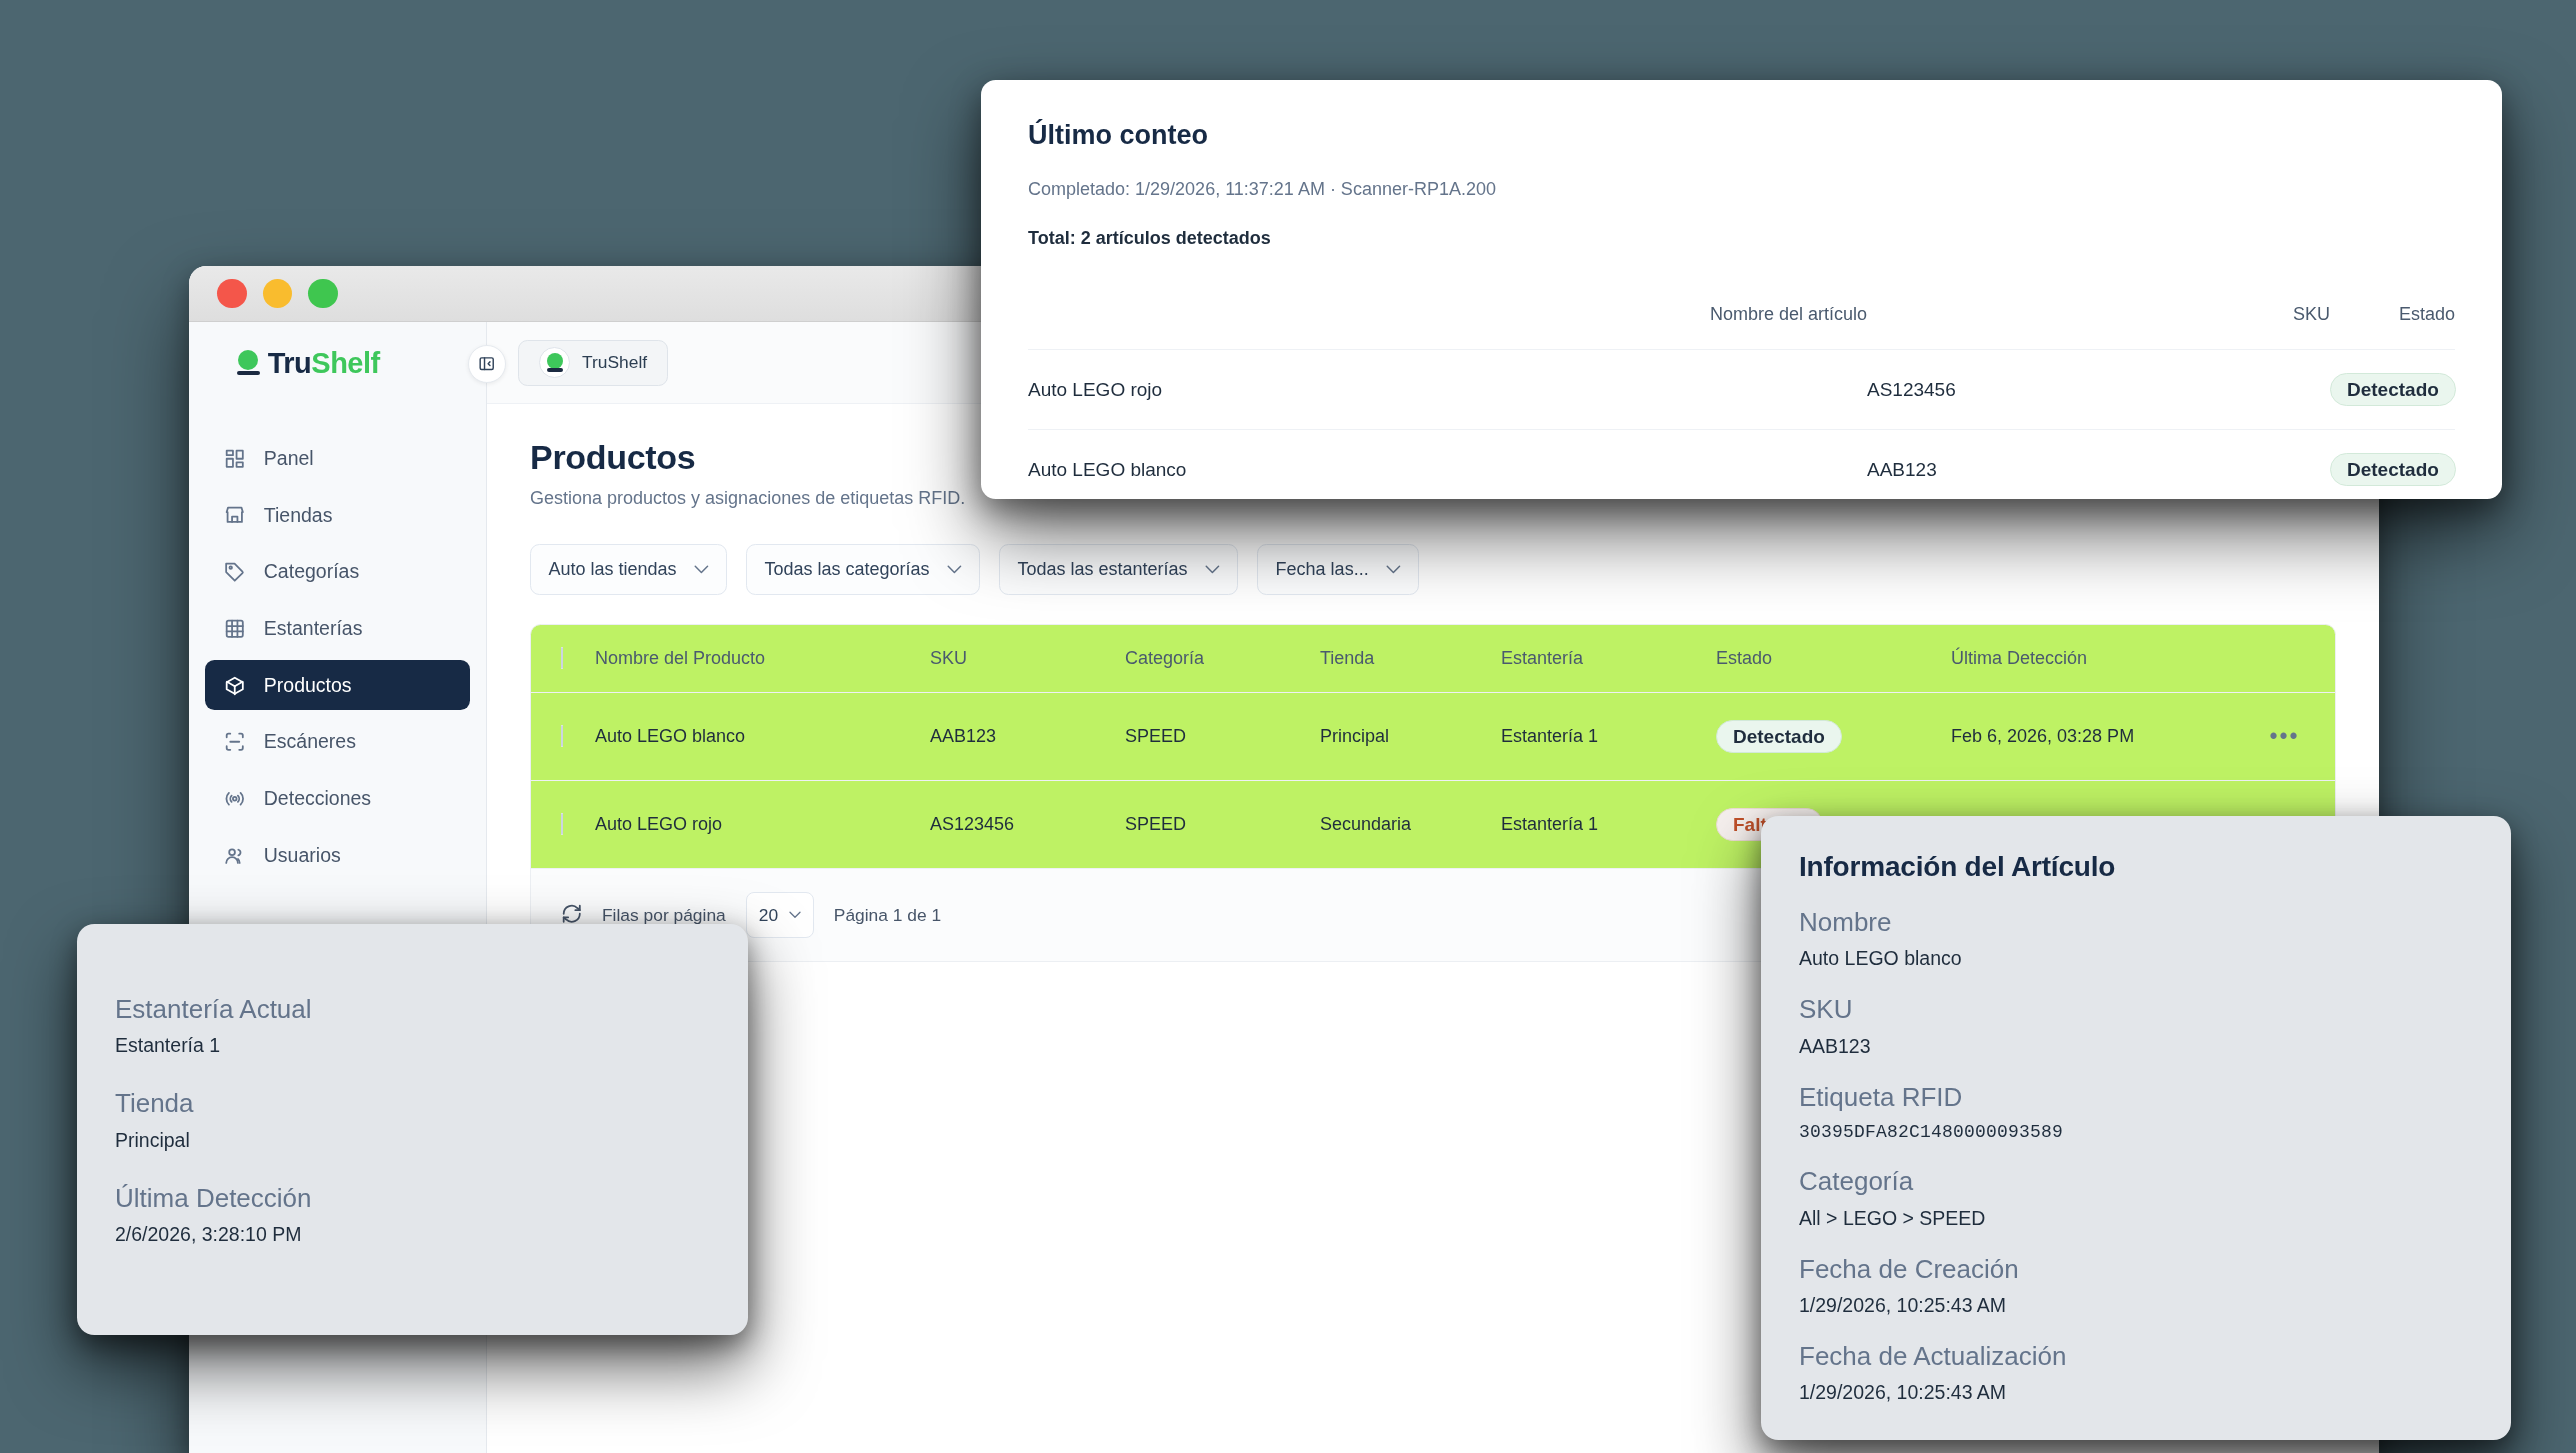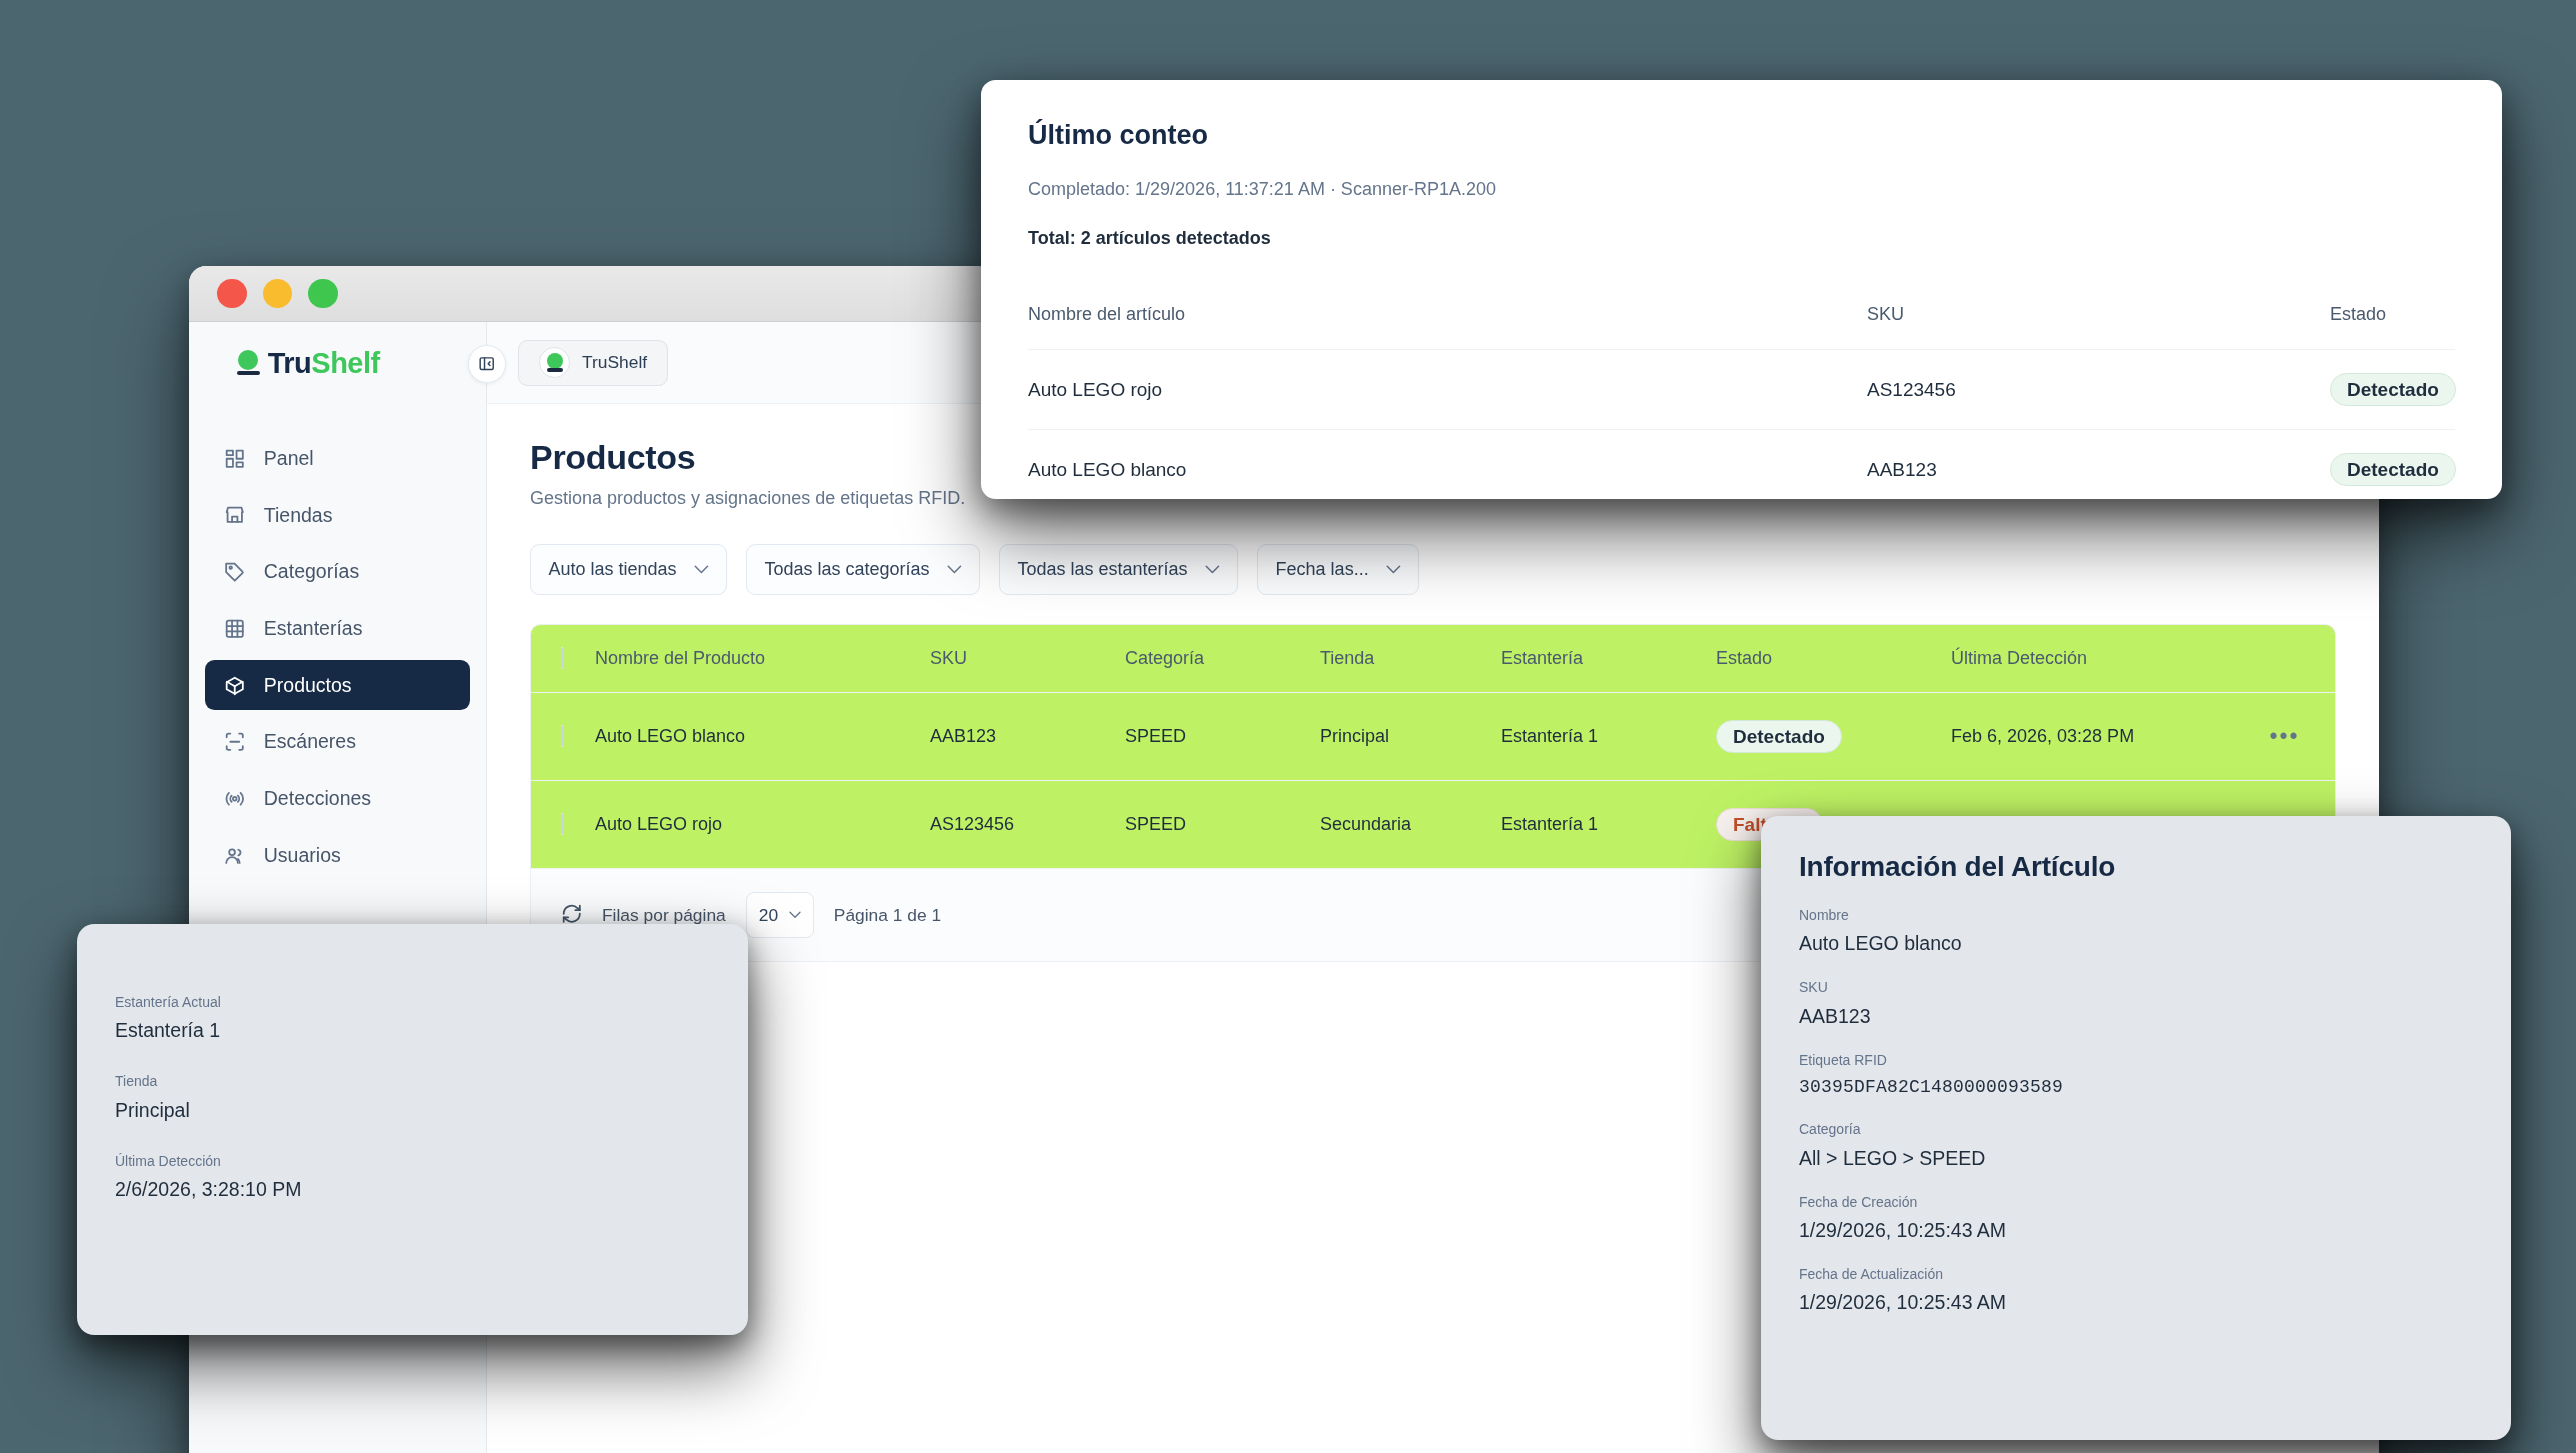--- a/index.html
+++ b/index.html
@@ -154,40 +154,40 @@
     position:absolute; left:981px; top:80px; width:1521px; height:419px;
     background:#ffffff; border-radius:14.8px;
     box-shadow:0 34px 74px rgba(0,0,0,.6), 0 10.7px 29.5px rgba(0,0,0,.4);
     padding:40px 47px 0 47px; overflow:hidden;
   }
   .modal-title{ font-size:27px; font-weight:700; color:#172a45; }
   .modal-meta{ margin-top:28px; font-size:18px; color:#64748b; }
   .modal-total{ margin-top:28px; font-size:18px; font-weight:600; color:#1f2d3d; }
   .mtable{ width:100%; border-collapse:collapse; margin-top:32px; table-layout:fixed; }
   .mtable th{
-    text-align:left; font-size:18px; font-weight:400; color:#4a5a6e;
+    text-align:right; font-size:18px; font-weight:400; color:#4a5a6e;
     padding-bottom:24px;
   }
   .mtable td{
     font-size:19px; color:#1f2d3d; padding:23px 0;
     border-top:0.7px solid #eef1f5;
   }
   .mt-name{ width:839px; }
   .mt-sku{ width:463px; }
   .mt-state{ width:auto; text-align:right; }
 
   
   .float-card{
     position:absolute; background:#e3e6ea; border-radius:17.4px;
     box-shadow:0 31px 67px rgba(0,0,0,.62), 0 9.4px 25.5px rgba(0,0,0,.42);
     padding:39px 39px 39px 38px;
   }
   .fc-title{ font-size:28px; font-weight:700; color:#172a45; letter-spacing:-0.2px; }
   .fc-group{ margin-top:29.5px; }
-  .fc-label{ font-size:14px; color:#64748b; }
+  .fc-label{ font-size:26px; color:#64748b; }
   .fc-value{ margin-top:9.4px; font-size:19.5px; color:#1f2d3d; }
   .fc-value.mono{ font-family:"Liberation Mono", monospace; font-size:18px; letter-spacing:0.2px; }
 
   #card-ubicacion{ left:77px; top:924px; width:671px; height:411px; }
   #card-ubicacion .fc-group{ margin-top:31px; }
   #card-info{ left:1761px; top:816px; width:750px; height:624px; padding-top:35px; }
   #card-info .fc-group{ margin-top:24px; }
 </style>
 </head>
 <body>

